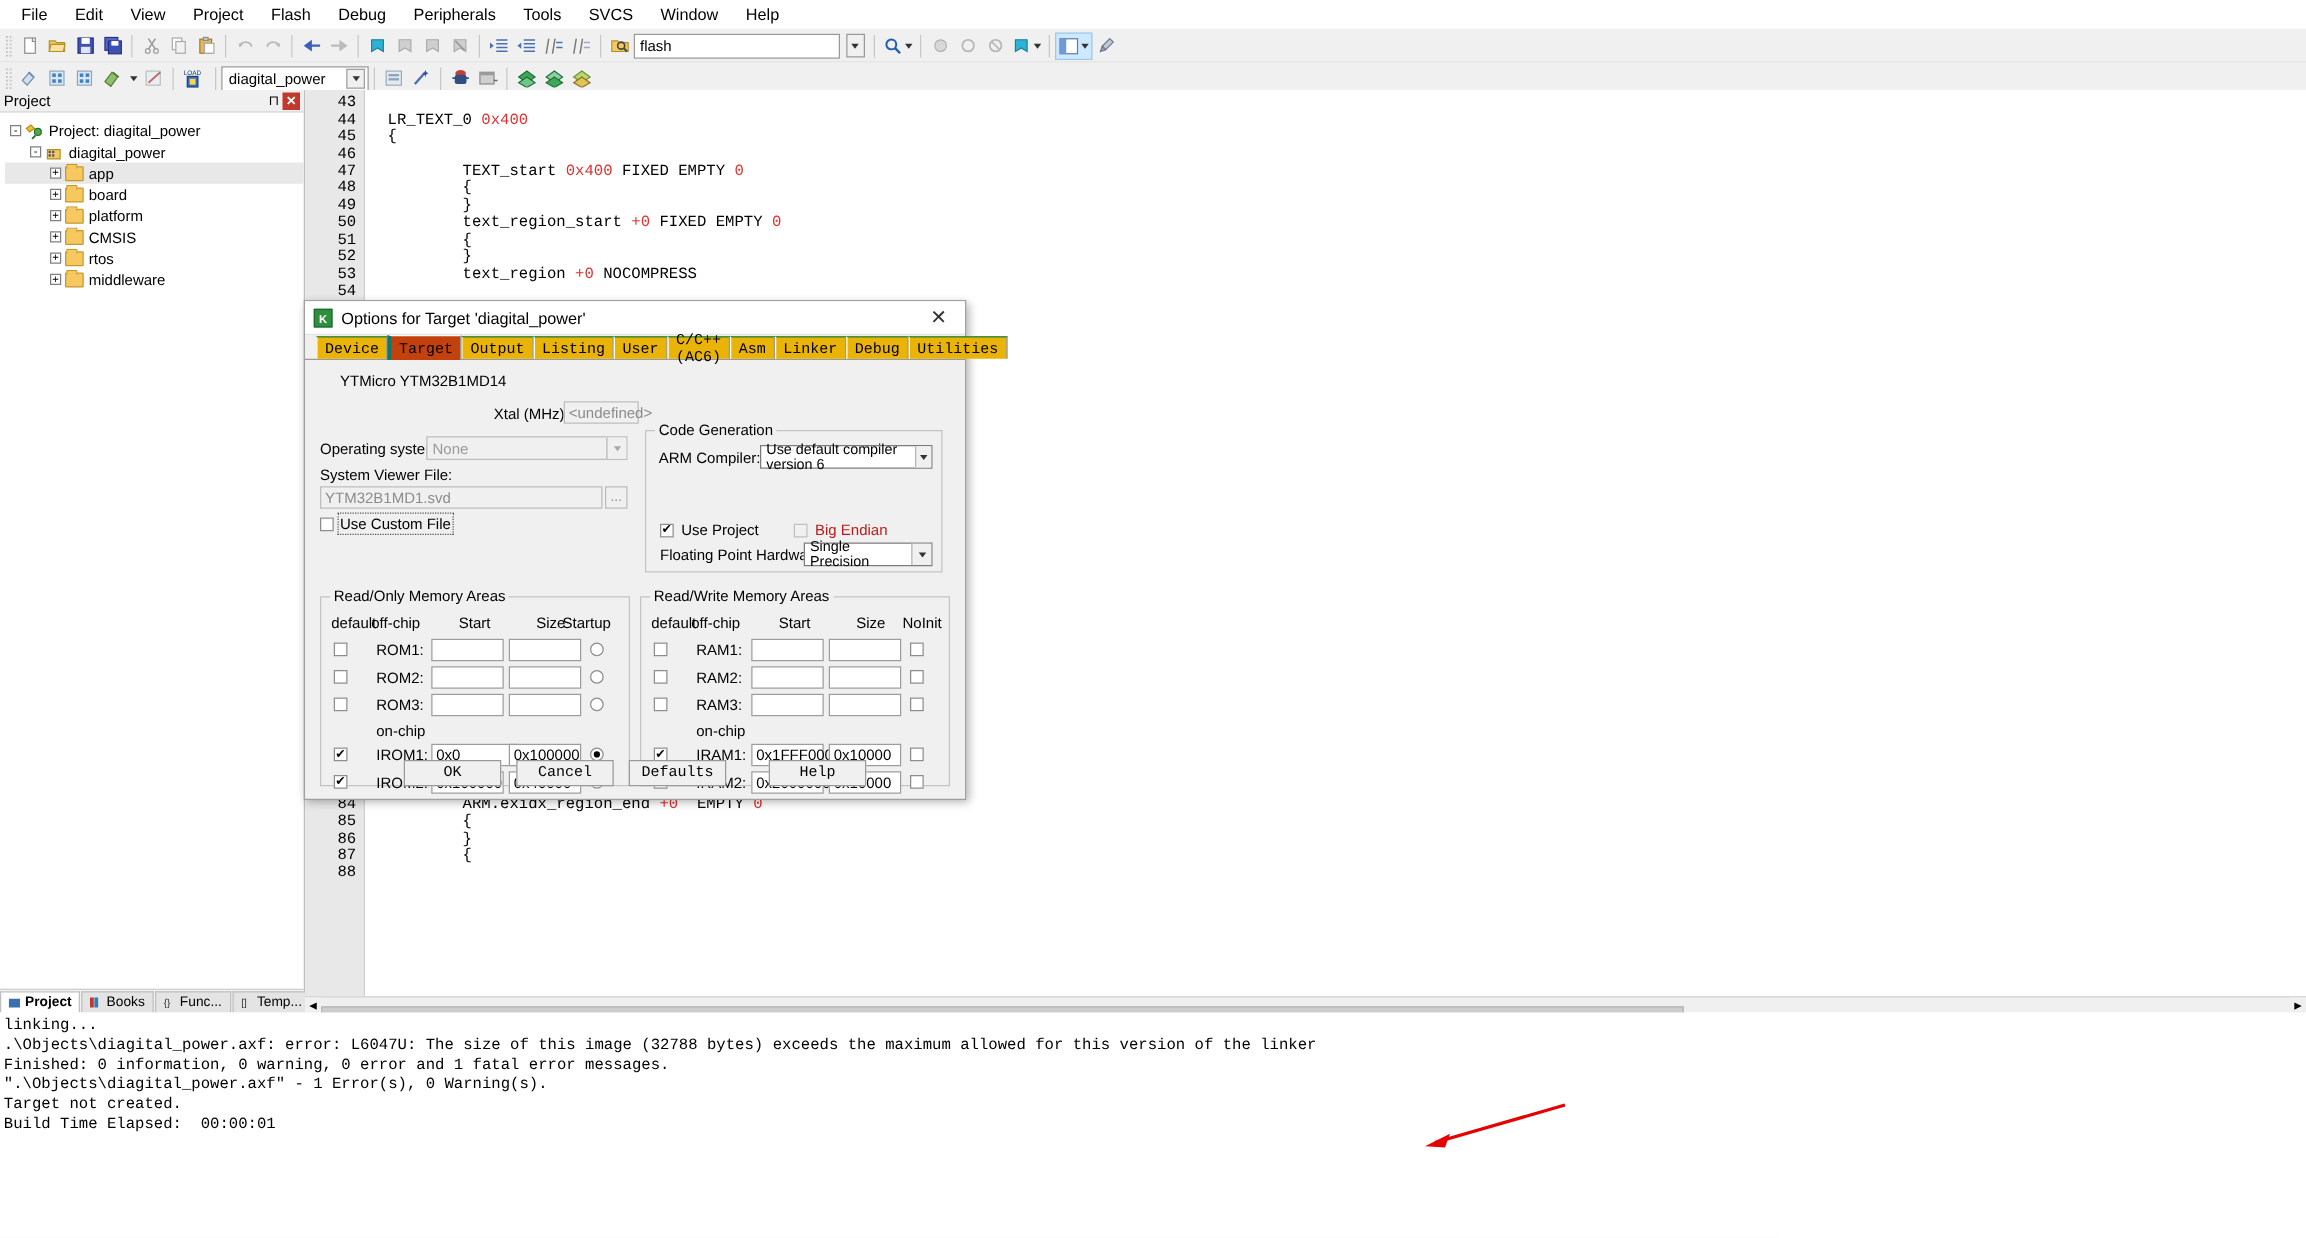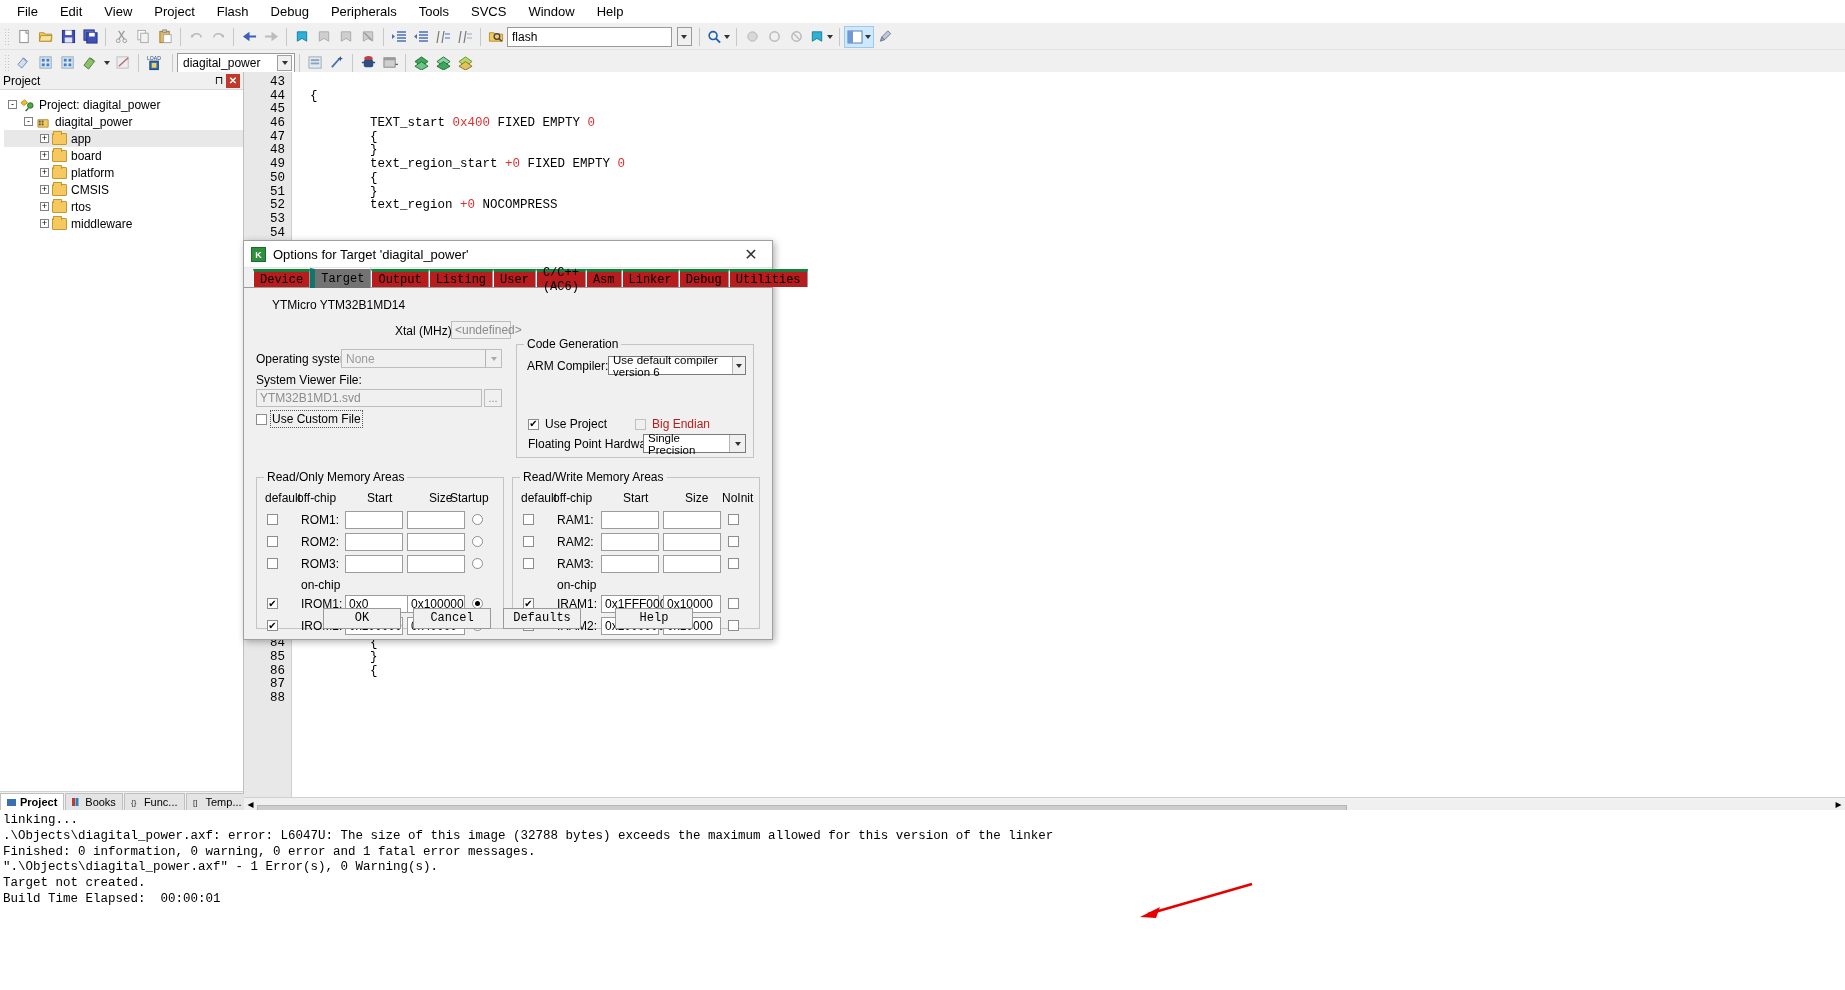--- a/index.html
+++ b/index.html
@@ -119,24 +119,24 @@
                border-bottom:1px solid #e5e5e5; }
   .dlg-ico { width:15px;height:15px;background:#2f8f3f;border:1px solid #1d6b2a;margin-right:7px;
              position:relative; color:#fff; font-size:9px; font-weight:bold; text-align:center; line-height:14px;}
   .dlg-title .t { font-size:13px; }
   .dlg-x { margin-left:auto; width:42px; height:27px; display:flex; align-items:center; justify-content:center;
            font-size:16px; color:#333; }
   .dlg-tabs { display:flex; align-items:flex-end; height:20px; padding-left:9px;
               font-family:"Liberation Mono", monospace; font-size:12px;
               border-bottom:1px solid #9a9a9a; background:#f0f0f0;}
   .dtab { height:18px; padding:0 6px; display:flex;align-items:center;
-          border-left:1px solid #fff; border-right:1px solid #9a9a9a; border-top:3px solid #15803d;
-          background:#b91c1c; }
-  .dtab.active { height:20px; background:#737373; border-top:1px solid #fff;
-                 border-left:5px solid #0f766e; border-right:1px solid #9a9a9a; margin-bottom:-1px; z-index:2;margin-top:11px;}
+          border-left:1px solid #fff; border-right:1px solid #9a9a9a; border-top:1px solid #15803d;
+          background:#eab308; }
+  .dtab.active { height:20px; background:#c2410c; border-top:1px solid #fff;
+                 border-left:3px solid #0f766e; border-right:1px solid #9a9a9a; margin-bottom:-1px; z-index:2;margin-top:11px;}
   .dlg-body { flex:1; position:relative; padding:8px 10px; }
 
   .lbl { font-size:12px; }
   .txtbox { border:1px solid #9c9c9c; background:#fff; height:18px; font-size:12px;
             padding:0 3px; line-height:17px; }
   .txtbox.dis { background:#f0f0f0; color:#8c8c8c; border:1px solid #bdbdbd; }
   .combo { border:1px solid #7b7b7b; background:#fff; height:19px; display:flex; align-items:center;
            font-size:12px; padding-left:4px; }
   .combo.dis { background:#f0f0f0; color:#9a9a9a; border:1px solid #bdbdbd; }
   .combo .cbtn { margin-left:auto; width:16px; height:17px; background:#f0f0f0;
@@ -619,20 +619,21 @@
             <div>82</div>
             <div>83</div>
             <div>84</div>
             <div>85</div>
             <div>86</div>
             <div>87</div>
             <div>88</div>
           </div>
         <div class="codearea" id="codearea">
             <div>&nbsp;</div>
+            <div>LR_TEXT_0 <span class="kw-num">0x400</span></div>
             <div>{</div>
             <div>&nbsp;</div>
             <div>        TEXT_start <span class="kw-num">0x400</span> FIXED EMPTY <span class="kw-num">0</span></div>
             <div>        {</div>
             <div>        }</div>
             <div>        text_region_start <span class="kw-num">+0</span> FIXED EMPTY <span class="kw-num">0</span></div>
             <div>        {</div>
             <div>        }</div>
             <div>        text_region <span class="kw-num">+0</span> NOCOMPRESS</div>
             <div>&nbsp;</div>

